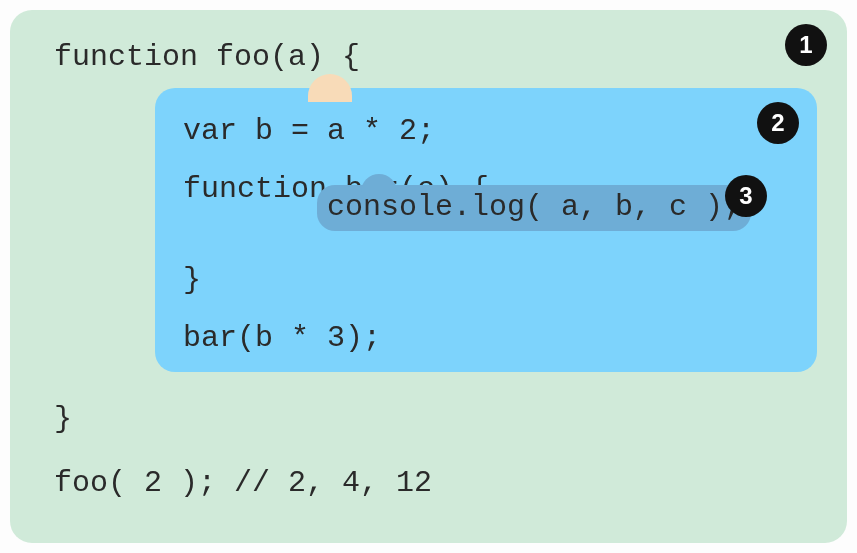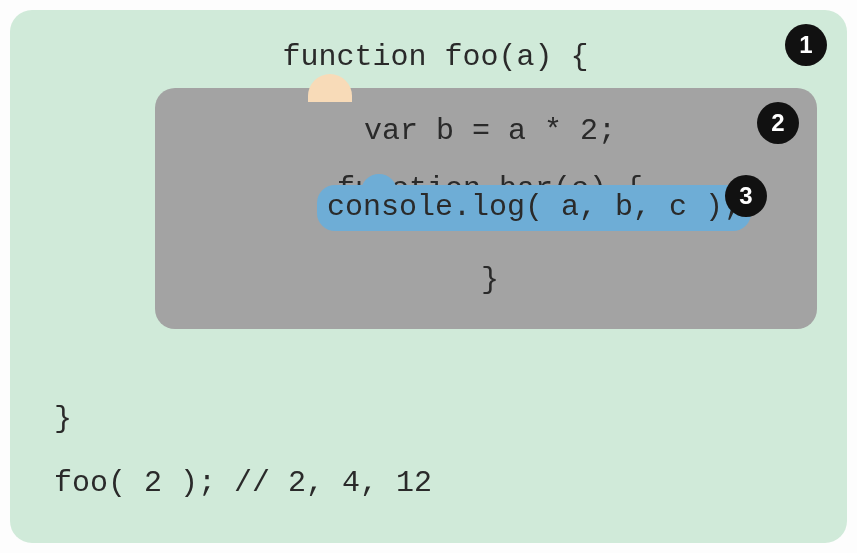--- a/index.html
+++ b/index.html
@@ -19,21 +19,21 @@
     padding: 26px 30px 26px 44px;
     font-size: 30px;
     line-height: 1.45;
     color: #2a2a2a;
   }
   .scope-2 {
     position: absolute;
     left: 145px;
     top: 78px;
     right: 30px;
-    background: #a3a3a3;
+    background: #7dd3fc;
     border-radius: 20px;
     padding: 22px 20px 12px 28px;
     font-size: 30px;
     line-height: 1.45;
   }
   .notch {
     position: absolute;
     top: -14px;
     left: 153px;
     width: 44px;
@@ -75,21 +75,21 @@
     color: #fff;
     font-family: Arial, Helvetica, sans-serif;
     font-weight: bold;
     font-size: 24px;
     text-align: center;
     line-height: 42px;
   }
   .badge-1 { top: 14px; right: 20px; }
   .badge-2 { top: 92px; right: 48px; }
   .badge-3 { top: 165px; right: 80px; }
-  .row { white-space: pre; text-align: center; }
+  .row { white-space: pre; }
   .spacer { height: 14px; }
   .closebrace { position: absolute; left: 44px; top: 388px; }
   .lastline { position: absolute; left: 44px; top: 452px; }
 </style>
 </head>
 <body>
 
 <div class="scope-1">
 
   <div class="row">function foo(a) {</div>
@@ -104,20 +104,21 @@
     <div class="scope-3-wrap">
       <div class="scope-3">
         <div class="scope-3-notch"></div>
         <span class="row">console.log( a, b, c );</span>
       </div>
     </div>
 
     <div style="height:48px;"></div>
     <div class="row">}</div>
     <div class="spacer"></div>
+    <div class="row">bar(b * 3);</div>
   </div>
 
   <div class="row closebrace">}</div>
   <div class="row lastline">foo( 2 ); // 2, 4, 12</div>
 
   <div class="badge badge-1">1</div>
   <div class="badge badge-2">2</div>
   <div class="badge badge-3">3</div>
 </div>
 

